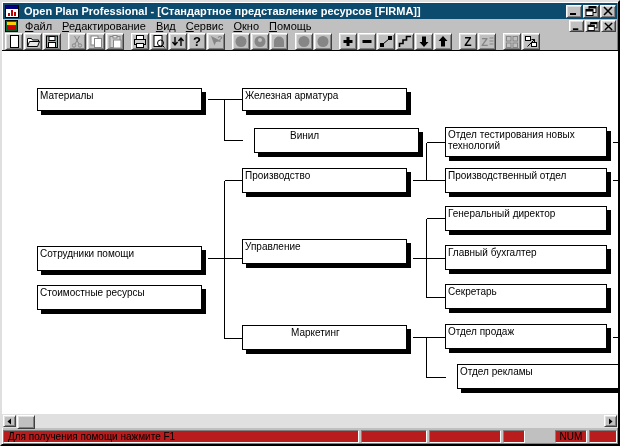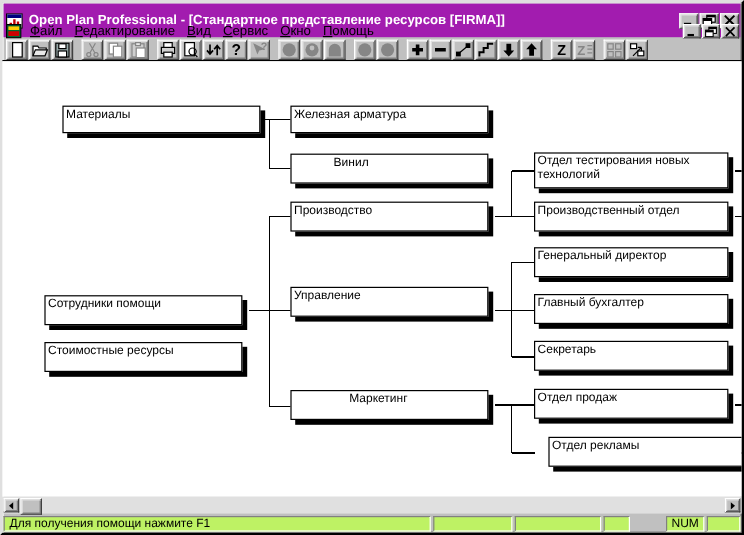--- a/index.html
+++ b/index.html
@@ -1,21 +1,21 @@
 <!DOCTYPE html>
 <html><head>
 <meta charset="utf-8">
 <style>
   html,body{margin:0;padding:0;background:#808080;}
   body{width:620px;height:446px;overflow:hidden;font-family:"Liberation Sans",sans-serif;}
   .window{position:relative;width:620px;height:446px;box-sizing:border-box;background:#c0c0c0;
     border:2px solid;border-color:#dfdfdf #000 #000 #dfdfdf;
     box-shadow:inset 1px 1px 0 #fff, inset -1px -1px 0 #808080;}
   
-  .titlebar{position:absolute;left:1px;right:1px;top:1px;height:28px;background:#a21caf;
+  .titlebar{position:absolute;left:1px;right:1px;top:1px;height:16px;background:#0c4a6e;
     display:flex;align-items:center;color:#fff;}
   .titlebar .title{font-size:11px;font-weight:bold;margin-left:3px;white-space:nowrap;flex:1;
     overflow:hidden;}
   .winbtn{width:16px;height:13px;margin-right:1px;background:#c0c0c0;flex:0 0 auto;
     border:1px solid;border-color:#fff #404040 #404040 #fff;
     box-shadow:inset 1px 1px 0 #dfdfdf, inset -1px -1px 0 #808080;
     display:flex;align-items:center;justify-content:center;padding:0;}
   .winbtn svg{display:block;}
   
   .menubar{position:absolute;left:1px;right:1px;top:17px;height:14px;display:flex;align-items:center;
@@ -48,21 +48,21 @@
     box-shadow:inset 1px 1px 0 #dfdfdf, inset -1px -1px 0 #808080;
     display:flex;align-items:center;justify-content:center;font-size:7px;color:#000;}
   .sbtn.left{left:1px;} .sbtn.right{right:1px;}
   .sthumb{position:absolute;top:1px;left:15px;width:16px;height:12px;background:#c0c0c0;
     border:1px solid;border-color:#fff #404040 #404040 #fff;
     box-shadow:inset 1px 1px 0 #dfdfdf, inset -1px -1px 0 #808080;}
   
   .statusbar{position:absolute;left:1px;right:1px;top:427px;height:15px;display:flex;align-items:stretch;
     font-size:10px;color:#000;padding-top:1px;}
   .panel{box-sizing:border-box;border:1px solid;border-color:#808080 #fff #fff #808080;
-    background:#bef264;padding:0 4px;display:flex;align-items:center;margin-right:2px;height:13px;}
+    background:#b91c1c;padding:0 4px;display:flex;align-items:center;margin-right:2px;height:13px;}
   .panel.msg{flex:1;}
   .panel.num{justify-content:center;margin-left:28px;}
   u{text-decoration:underline;}
 </style>
 </head>
 <body>
 
 <div class="window">
 
   <div class="titlebar">
@@ -307,25 +307,25 @@
         <line x1="424.5" y1="167.5" x2="443.5" y2="167.5" stroke="#000000" stroke-width="1" shape-rendering="crispEdges"></line>
         <line x1="424.5" y1="246.5" x2="443.5" y2="246.5" stroke="#000000" stroke-width="1" shape-rendering="crispEdges"></line>
         <line x1="410.5" y1="286.5" x2="443.5" y2="286.5" stroke="#000000" stroke-width="1" shape-rendering="crispEdges"></line>
         <line x1="424.5" y1="286.5" x2="424.5" y2="326.5" stroke="#000000" stroke-width="1" shape-rendering="crispEdges"></line>
         <line x1="424.5" y1="326.5" x2="443.5" y2="326.5" stroke="#000000" stroke-width="1" shape-rendering="crispEdges"></line>
         <line x1="610.5" y1="91.5" x2="620.5" y2="91.5" stroke="#000000" stroke-width="1" shape-rendering="crispEdges"></line>
         <line x1="610.5" y1="129.5" x2="620.5" y2="129.5" stroke="#000000" stroke-width="1" shape-rendering="crispEdges"></line>
         <line x1="610.5" y1="286.5" x2="620.5" y2="286.5" stroke="#000000" stroke-width="1" shape-rendering="crispEdges"></line>
         <line x1="610.5" y1="326.5" x2="620.5" y2="326.5" stroke="#000000" stroke-width="1" shape-rendering="crispEdges"></line>
       </svg>
-  <div class="node" style="left: 50px; top: 37px; width: 165px; height: 23px;">Материалы</div>
+  <div class="node" style="left: 35px; top: 37px; width: 165px; height: 23px;">Материалы</div>
       <div class="node" style="left: 35px; top: 195px; width: 165px; height: 25px;">Сотрудники помощи</div>
       <div class="node" style="left: 35px; top: 234px; width: 165px; height: 25px;">Стоимостные ресурсы</div>
       <div class="node" style="left: 240px; top: 37px; width: 165px; height: 23px;">Железная арматура</div>
-      <div class="node" style="left: 240px; top: 77px; width: 165px; height: 25px; padding-left: 35px;">Винил</div>
+      <div class="node" style="left: 252px; top: 77px; width: 165px; height: 25px; padding-left: 35px;">Винил</div>
       <div class="node" style="left: 240px; top: 117px; width: 165px; height: 25px;">Производство</div>
       <div class="node" style="left: 240px; top: 188px; width: 165px; height: 25px;">Управление</div>
       <div class="node" style="left: 240px; top: 274px; width: 165px; height: 25px; padding-left: 48px;">Маркетинг</div>
       <div class="node" style="left: 443px; top: 76px; width: 162px; height: 30px;">Отдел тестирования новых технологий</div>
       <div class="node" style="left: 443px; top: 117px; width: 162px; height: 25px;">Производственный отдел</div>
       <div class="node" style="left: 443px; top: 155px; width: 162px; height: 25px;">Генеральный директор</div>
       <div class="node" style="left: 443px; top: 194px; width: 162px; height: 25px;">Главный бухгалтер</div>
       <div class="node" style="left: 443px; top: 233px; width: 162px; height: 25px;">Секретарь</div>
       <div class="node" style="left: 443px; top: 273px; width: 162px; height: 25px;">Отдел продаж</div>
       <div class="node" style="left: 443px; top: 313px; width: 162px; height: 25px; margin-left: 12px;">Отдел рекламы</div>

